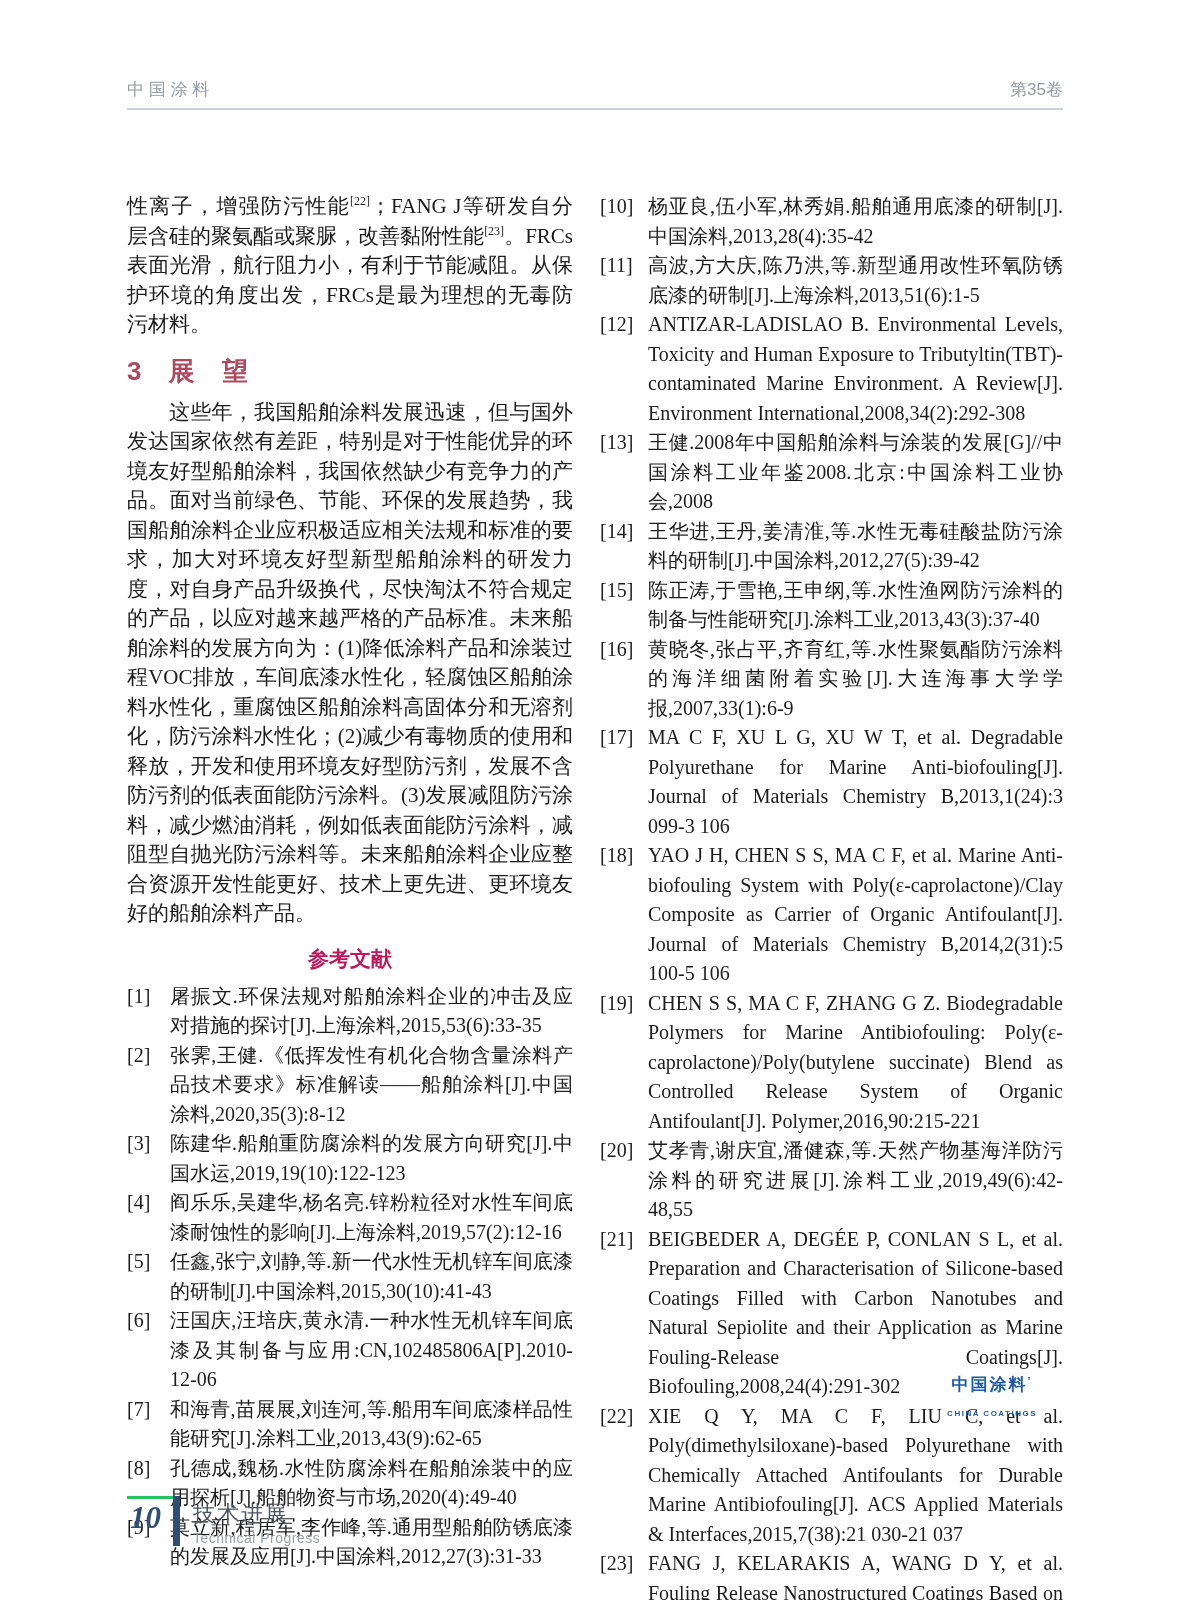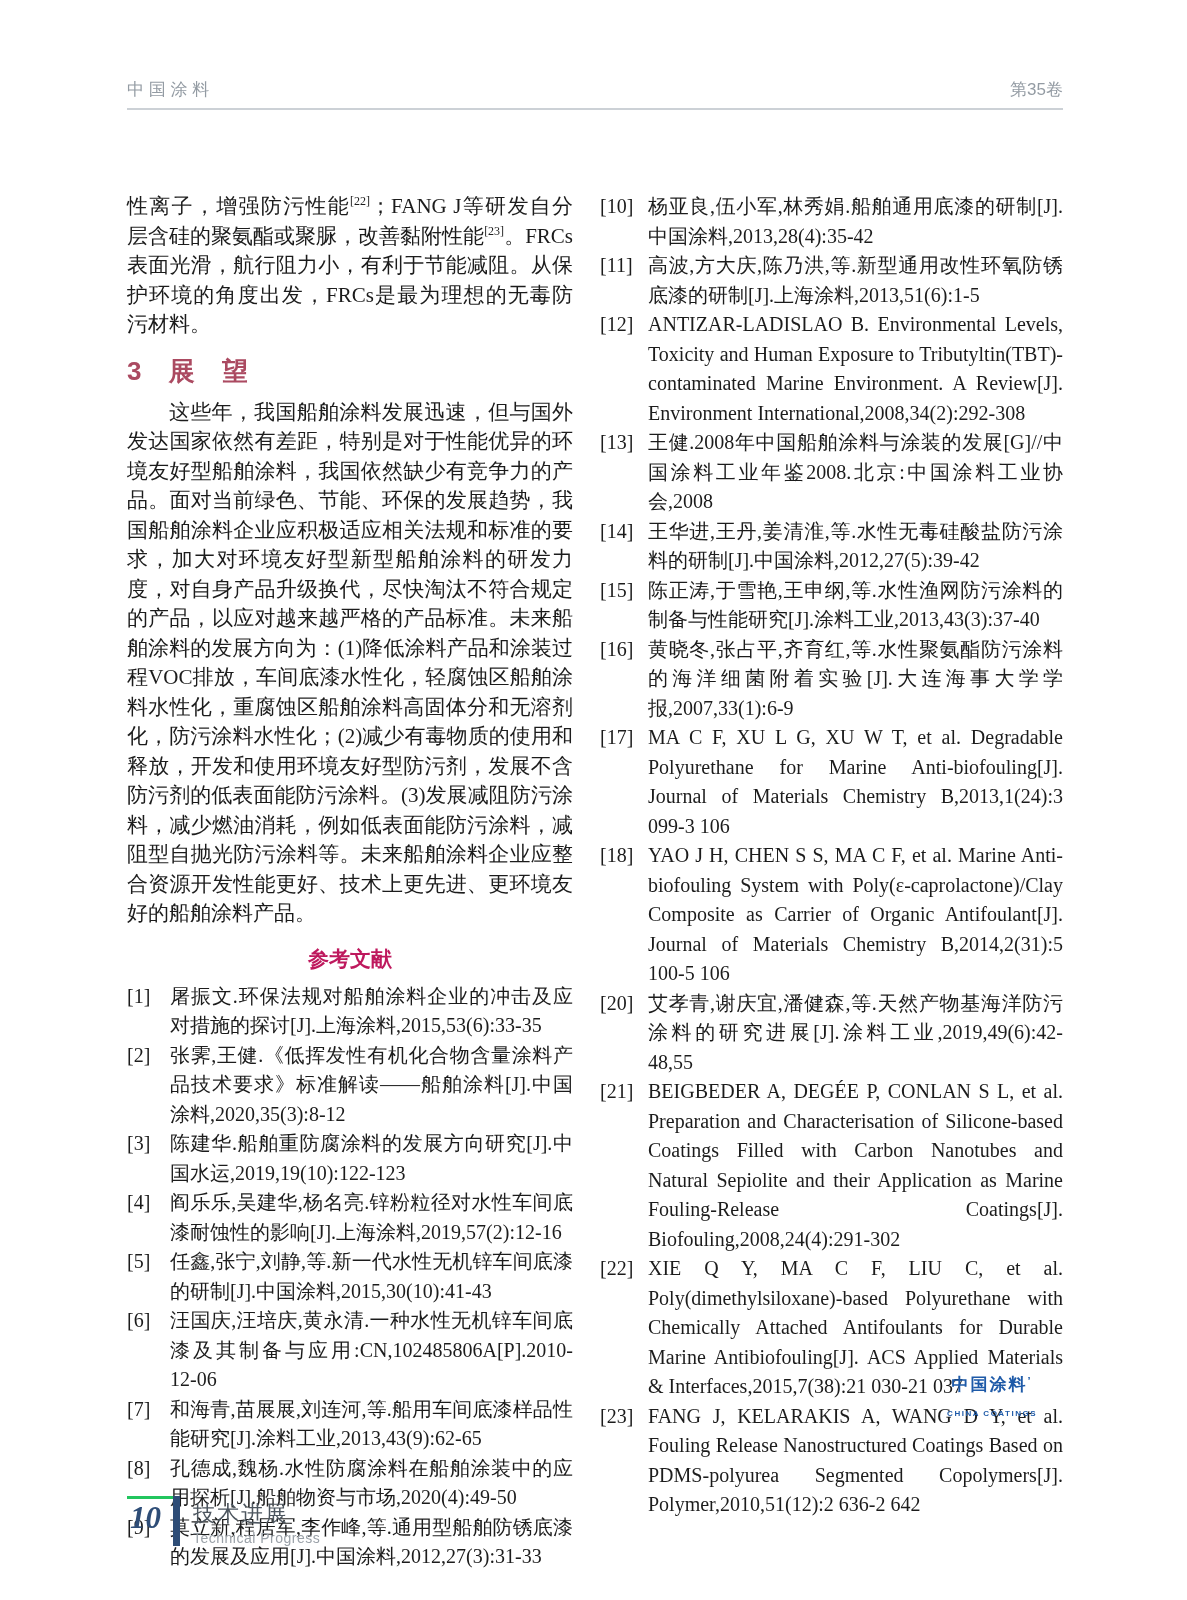--- a/index.html
+++ b/index.html
@@ -106,36 +106,37 @@
       <p class="body-text indent">这些年，我国船舶涂料发展迅速，但与国外发达国家依然有差距，特别是对于性能优异的环境友好型船舶涂料，我国依然缺少有竞争力的产品。面对当前绿色、节能、环保的发展趋势，我国船舶涂料企业应积极适应相关法规和标准的要求，加大对环境友好型新型船舶涂料的研发力度，对自身产品升级换代，尽快淘汰不符合规定的产品，以应对越来越严格的产品标准。未来船舶涂料的发展方向为：(1)降低涂料产品和涂装过程VOC排放，车间底漆水性化，轻腐蚀区船舶涂料水性化，重腐蚀区船舶涂料高固体分和无溶剂化，防污涂料水性化；(2)减少有毒物质的使用和释放，开发和使用环境友好型防污剂，发展不含防污剂的低表面能防污涂料。(3)发展减阻防污涂料，减少燃油消耗，例如低表面能防污涂料，减阻型自抛光防污涂料等。未来船舶涂料企业应整合资源开发性能更好、技术上更先进、更环境友好的船舶涂料产品。</p>
       <h3 class="refs-heading">参考文献</h3>
       <div class="refs">
           <div class="ref-item"><span class="ref-num">[1]</span><span class="ref-text">屠振文.环保法规对船舶涂料企业的冲击及应对措施的探讨[J].上海涂料,2015,53(6):33-35</span></div>
           <div class="ref-item"><span class="ref-num">[2]</span><span class="ref-text">张霁,王健.《低挥发性有机化合物含量涂料产品技术要求》标准解读——船舶涂料[J].中国涂料,2020,35(3):8-12</span></div>
           <div class="ref-item"><span class="ref-num">[3]</span><span class="ref-text">陈建华.船舶重防腐涂料的发展方向研究[J].中国水运,2019,19(10):122-123</span></div>
           <div class="ref-item"><span class="ref-num">[4]</span><span class="ref-text">阎乐乐,吴建华,杨名亮.锌粉粒径对水性车间底漆耐蚀性的影响[J].上海涂料,2019,57(2):12-16</span></div>
           <div class="ref-item"><span class="ref-num">[5]</span><span class="ref-text">任鑫,张宁,刘静,等.新一代水性无机锌车间底漆的研制[J].中国涂料,2015,30(10):41-43</span></div>
           <div class="ref-item"><span class="ref-num">[6]</span><span class="ref-text">汪国庆,汪培庆,黄永清.一种水性无机锌车间底漆及其制备与应用:CN,102485806A[P].2010-12-06</span></div>
           <div class="ref-item"><span class="ref-num">[7]</span><span class="ref-text">和海青,苗展展,刘连河,等.船用车间底漆样品性能研究[J].涂料工业,2013,43(9):62-65</span></div>
-          <div class="ref-item"><span class="ref-num">[8]</span><span class="ref-text">孔德成,魏杨.水性防腐涂料在船舶涂装中的应用探析[J].船舶物资与市场,2020(4):49-50</span></div>
+          <div class="ref-item"><span class="ref-num">[8]</span><span class="ref-text">孔德成,魏杨.水性防腐涂料在船舶涂装中的应用探析[J].船舶物资与市场,2020(4):49-40</span></div>
           <div class="ref-item"><span class="ref-num">[9]</span><span class="ref-text">莫立新,程居军,李作峰,等.通用型船舶防锈底漆的发展及应用[J].中国涂料,2012,27(3):31-33</span></div>
         </div>
     </div>
 
     <div class="col-right">
       <div class="refs">
           <div class="ref-item"><span class="ref-num">[10]</span><span class="ref-text">杨亚良,伍小军,林秀娟.船舶通用底漆的研制[J].中国涂料,2013,28(4):35-42</span></div>
           <div class="ref-item"><span class="ref-num">[11]</span><span class="ref-text">高波,方大庆,陈乃洪,等.新型通用改性环氧防锈底漆的研制[J].上海涂料,2013,51(6):1-5</span></div>
           <div class="ref-item"><span class="ref-num">[12]</span><span class="ref-text">ANTIZAR-LADISLAO B. Environmental Levels, Toxicity and Human Exposure to Tributyltin(TBT)-contaminated Marine Environment. A Review[J]. Environment International,2008,34(2):292-308</span></div>
           <div class="ref-item"><span class="ref-num">[13]</span><span class="ref-text">王健.2008年中国船舶涂料与涂装的发展[G]//中国涂料工业年鉴2008.北京:中国涂料工业协会,2008</span></div>
           <div class="ref-item"><span class="ref-num">[14]</span><span class="ref-text">王华进,王丹,姜清淮,等.水性无毒硅酸盐防污涂料的研制[J].中国涂料,2012,27(5):39-42</span></div>
           <div class="ref-item"><span class="ref-num">[15]</span><span class="ref-text">陈正涛,于雪艳,王申纲,等.水性渔网防污涂料的制备与性能研究[J].涂料工业,2013,43(3):37-40</span></div>
           <div class="ref-item"><span class="ref-num">[16]</span><span class="ref-text">黄晓冬,张占平,齐育红,等.水性聚氨酯防污涂料的海洋细菌附着实验[J].大连海事大学学报,2007,33(1):6-9</span></div>
           <div class="ref-item"><span class="ref-num">[17]</span><span class="ref-text">MA C F, XU L G, XU W T, et al. Degradable Polyurethane for Marine Anti-biofouling[J]. Journal of Materials Chemistry B,2013,1(24):3 099-3 106</span></div>
           <div class="ref-item"><span class="ref-num">[18]</span><span class="ref-text">YAO J H, CHEN S S, MA C F, et al. Marine Anti-biofouling System with Poly(ε-caprolactone)/Clay Composite as Carrier of Organic Antifoulant[J]. Journal of Materials Chemistry B,2014,2(31):5 100-5 106</span></div>
+          <div class="ref-item"><span class="ref-num">[19]</span><span class="ref-text">CHEN S S, MA C F, ZHANG G Z. Biodegradable Polymers for Marine Antibiofouling: Poly(ε-caprolactone)/Poly(butylene succinate) Blend as Controlled Release System of Organic Antifoulant[J]. Polymer,2016,90:215-221</span></div>
           <div class="ref-item"><span class="ref-num">[20]</span><span class="ref-text">艾孝青,谢庆宜,潘健森,等.天然产物基海洋防污涂料的研究进展[J].涂料工业,2019,49(6):42-48,55</span></div>
           <div class="ref-item"><span class="ref-num">[21]</span><span class="ref-text">BEIGBEDER A, DEGÉE P, CONLAN S L, et al. Preparation and Characterisation of Silicone-based Coatings Filled with Carbon Nanotubes and Natural Sepiolite and their Application as Marine Fouling-Release Coatings[J]. Biofouling,2008,24(4):291-302</span></div>
           <div class="ref-item"><span class="ref-num">[22]</span><span class="ref-text">XIE Q Y, MA C F, LIU C, et al. Poly(dimethylsiloxane)-based Polyurethane with Chemically Attached Antifoulants for Durable Marine Antibiofouling[J]. ACS Applied Materials &amp; Interfaces,2015,7(38):21 030-21 037</span></div>
           <div class="ref-item"><span class="ref-num">[23]</span><span class="ref-text">FANG J, KELARAKIS A, WANG D Y, et al. Fouling Release Nanostructured Coatings Based on PDMS-polyurea Segmented Copolymers[J]. Polymer,2010,51(12):2 636-2 642</span></div>
         </div>
       <div class="logo">
         <div class="logo-cn"><span>中国涂料</span><span class="logo-tick">’</span></div>
         <div class="logo-en">CHINA COATINGS</div>
       </div>
     </div>

